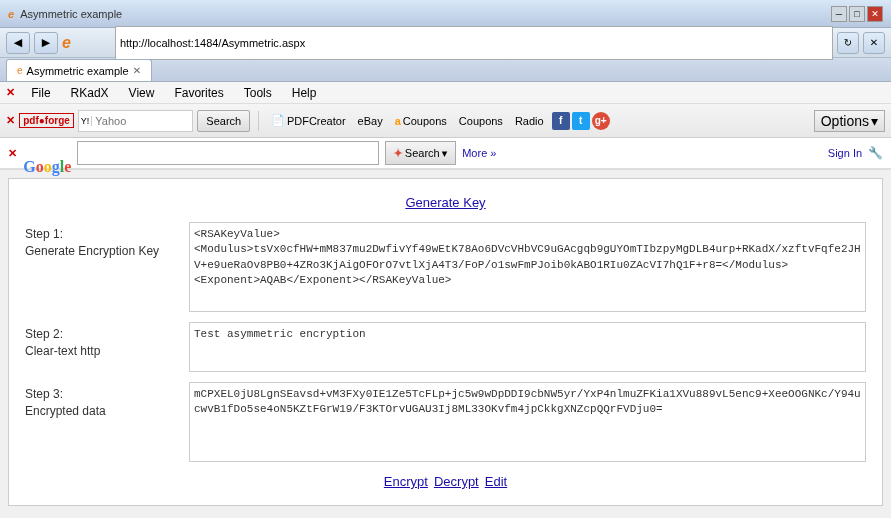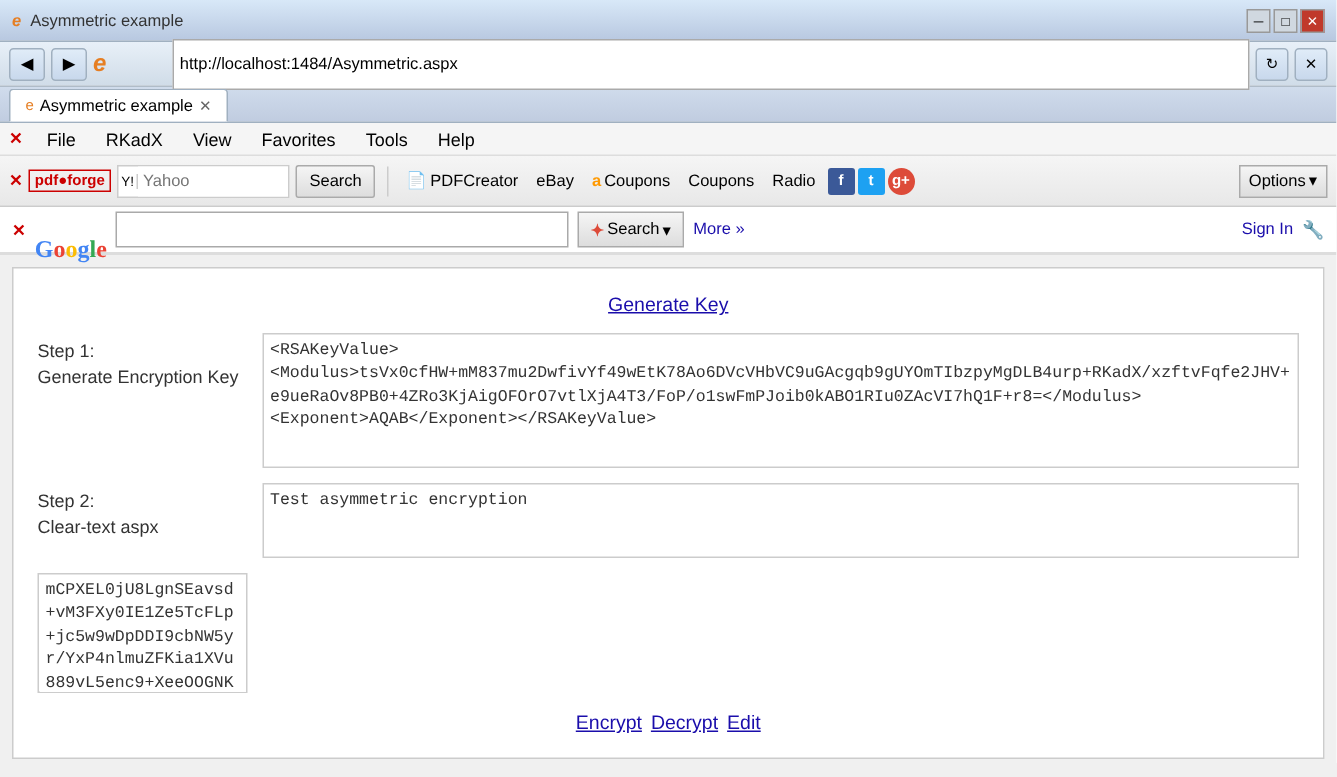--- a/index.html
+++ b/index.html
@@ -92,21 +92,21 @@
     .yahoo-combo { display: flex; align-items: center; border: 1px solid #ccc; background: white; height: 22px; }
     .yahoo-input { border: none; outline: none; font-size: 11px; width: 100px; padding: 0 3px; height: 20px; }
     .search-btn-toolbar {
       height: 22px; padding: 0 8px; background: linear-gradient(to bottom, #f5f5f5, #ddd);
       border: 1px solid #aaa; font-size: 11px; cursor: pointer; border-radius: 2px;
     }
     .separator { width: 1px; height: 20px; background: #ccc; margin: 0 4px; }
     .toolbar-icon { font-size: 11px; padding: 2px 4px; cursor: pointer; display: flex; align-items: center; gap: 2px; }
     .options-btn {
       height: 22px; padding: 0 6px; background: linear-gradient(to bottom, #f5f5f5, #ddd);
-      border: 1px solid #aaa; font-size: 11px; cursor: pointer; display: flex; align-items: center; gap: 2px;
+      border: 1px solid #aaa; font-size: 14px; cursor: pointer; display: flex; align-items: center; gap: 2px;
     }
 
     
     .google-bar {
       background: white;
       height: 32px;
       display: flex;
       align-items: center;
       padding: 0 8px;
       gap: 6px;
@@ -148,21 +148,21 @@
       margin-bottom: 4px;
     }
     .generate-key-link {
       color: #1a0dab; text-decoration: underline; font-size: 13px; cursor: pointer;
     }
 
     
     .steps-container {
       display: grid;
       grid-template-columns: 140px 1fr;
-      gap: 10px;
+      gap: 24px;
     }
 
     .step-label {
       font-size: 12px; color: #333; line-height: 1.4;
       padding-top: 4px;
     }
 
     .step-textarea {
       width: 100%; font-family: 'Courier New', monospace; font-size: 11px;
       border: 1px solid #ccc; padding: 4px; resize: none; color: #333;
@@ -311,26 +311,30 @@
       <div class="step-label">
         <span>Step 1:</span><br>
         <span>Generate Encryption Key</span>
       </div>
       <textarea class="step-textarea step1-textarea" style="">&lt;RSAKeyValue&gt;&lt;Modulus&gt;tsVx0cfHW+mM837mu2DwfivYf49wEtK78Ao6DVcVHbVC9uGAcgqb9gUYOmTIbzpyMgDLB4urp+RKadX/xzftvFqfe2JHV+e9ueRaOv8PB0+4ZRo3KjAigOFOrO7vtlXjA4T3/FoP/o1swFmPJoib0kABO1RIu0ZAcVI7hQ1F+r8=&lt;/Modulus&gt;&lt;Exponent&gt;AQAB&lt;/Exponent&gt;&lt;/RSAKeyValue&gt;</textarea>
     </div>
 
     <div class="steps-container">
       <div class="step-label">
         <span>Step 2:</span><br>
-        <span>Clear-text aspx</span>
+        <span>Clear-text http</span>
       </div>
       <textarea class="step-textarea step2-textarea" style="">Test asymmetric encryption</textarea>
     </div>
 
     <div class="steps-container">
+      <div class="step-label">
+        <span>Step 3:</span><br>
+        <span>Encrypted data</span>
+      </div>
       <textarea class="step-textarea step3-textarea" style="">mCPXEL0jU8LgnSEavsd+vM3FXy0IE1Ze5TcFLp+jc5w9wDpDDI9cbNW5yr/YxP4nlmuZFKia1XVu889vL5enc9+XeeOOGNKc/Y94ucwvB1fDo5se4oN5KZtFGrW19/F3KTOrvUGAU3Ij8ML33OKvfm4jpCkkgXNZcpQQrFVDju0=</textarea>
     </div>
   </div>
 
   <div class="action-row">
     <a class="action-link">Encrypt</a>
     <a class="action-link">Decrypt</a>
     <a class="action-link">Edit</a>
   </div>
 </div>

